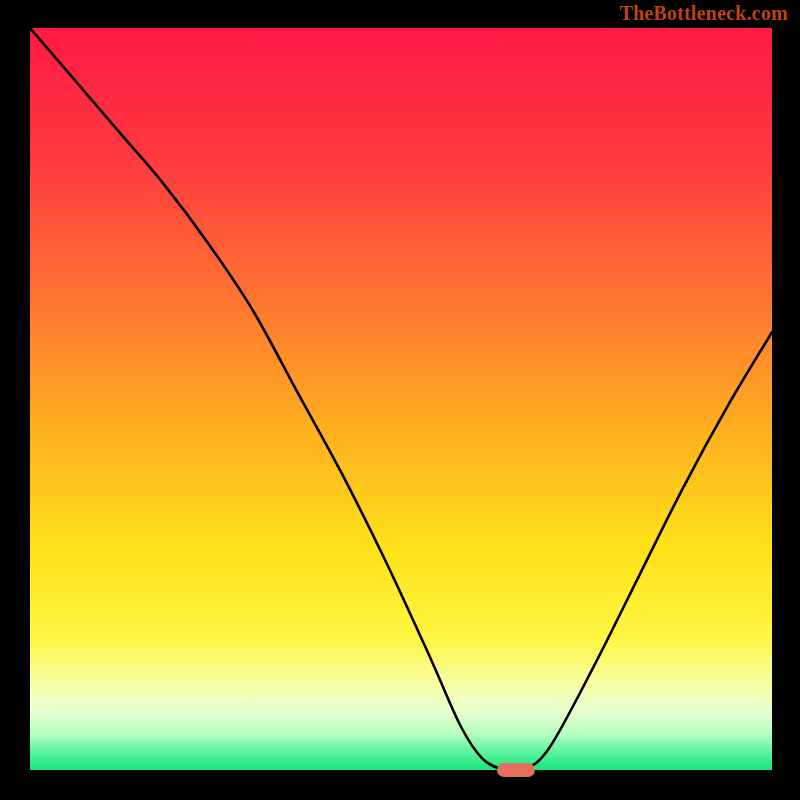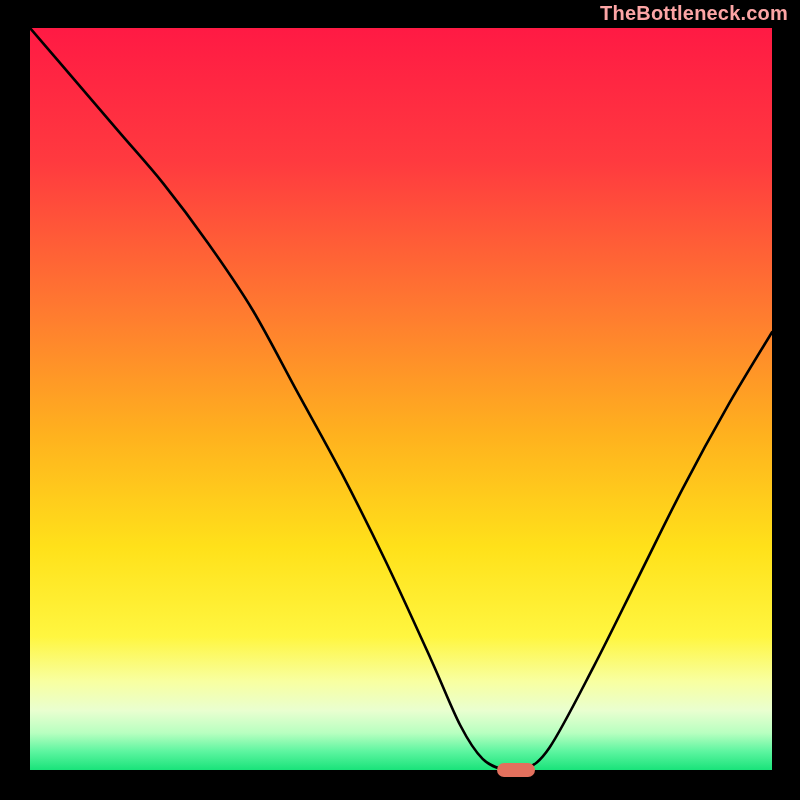--- a/index.html
+++ b/index.html
@@ -13,22 +13,22 @@
   .outer {
     position: relative;
     width: 800px;
     height: 800px;
     background: #000;
   }
   .watermark {
     position: absolute;
     top: 2px;
     right: 12px;
-    color: #fca5a5;
-    font-family: Liberation Sans, sans-serif;
+    color: #c2410c;
+    font-family: Liberation Serif, serif;
     font-size: 20px;
     font-weight: 600;
     letter-spacing: 0.2px;
     user-select: none;
   }
   .plot {
     position: absolute;
     left: 30px;
     top: 28px;
     width: 742px;

